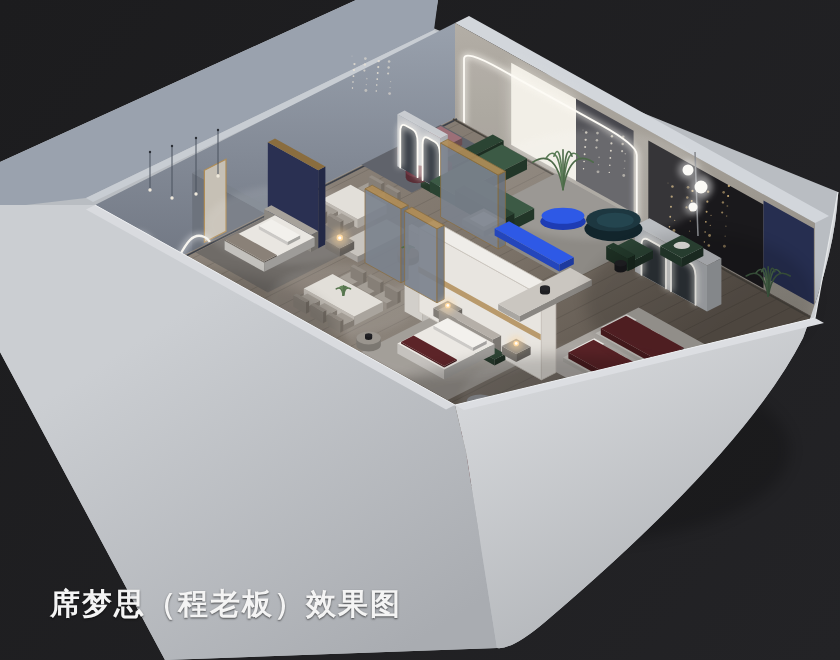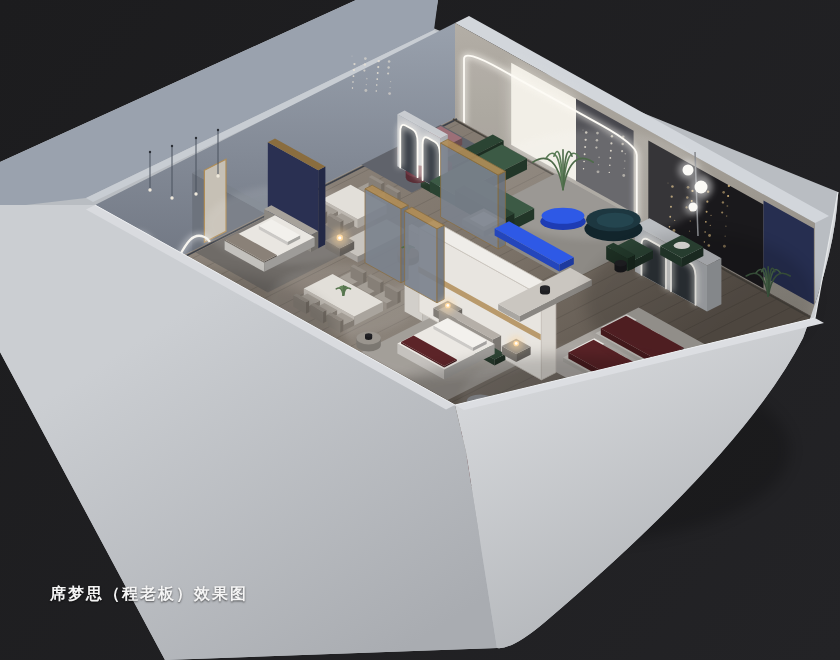--- a/index.html
+++ b/index.html
@@ -1,19 +1,19 @@
 <!DOCTYPE html>
 <html><head>
 <meta charset="utf-8">
 <style>
   html,body{margin:0;padding:0;background:#101012;}
   .stage{position:relative;width:840px;height:660px;overflow:hidden;background:#1c1c1e;
          font-family:"Liberation Sans","DejaVu Sans",sans-serif;}
   .stage svg{position:absolute;left:0;top:0;}
-  .caption{position:absolute;left:50px;top:584px;font-size:16px;letter-spacing:2px;
+  .caption{position:absolute;left:50px;top:584px;font-size:30px;letter-spacing:2px;
            color:#f4f4f4;font-weight:bold;text-shadow:0 1px 2px rgba(0,0,0,.6);
            font-family:Liberation Sans, sans-serif;}
 </style>
 </head>
 <body>
 
 <div class="stage">
   <svg id="scene" width="840" height="660" viewBox="0 0 840 660">
       <defs>
         <linearGradient id="bgG" x1="0" y1="0" x2="840" y2="660" gradientUnits="userSpaceOnUse">

